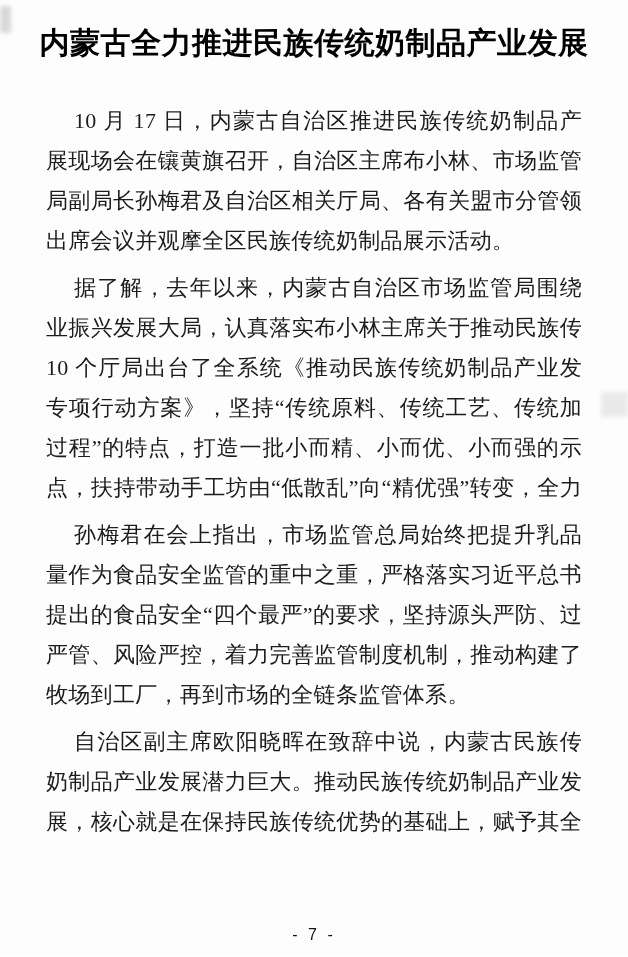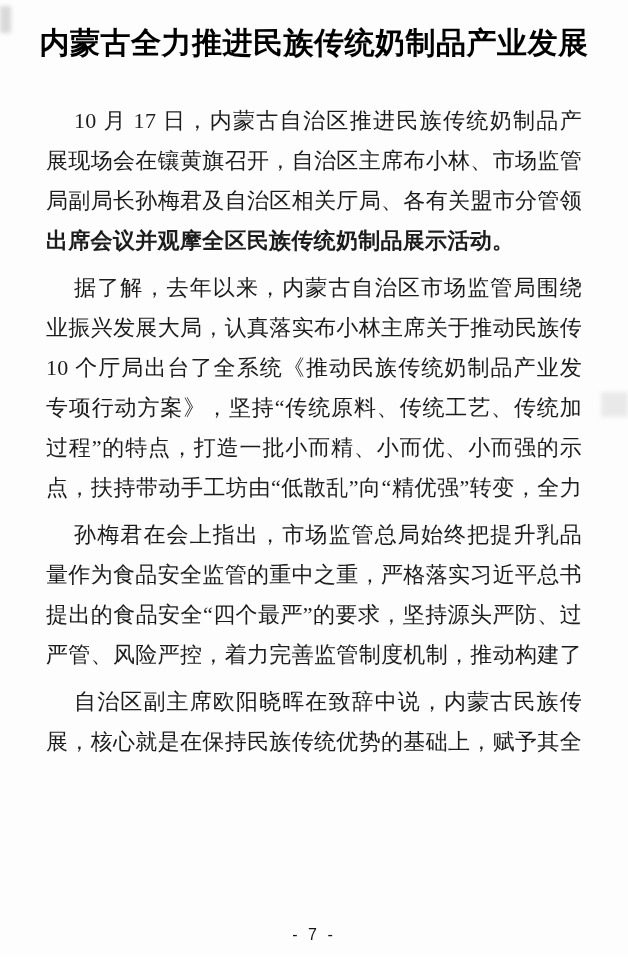--- a/index.html
+++ b/index.html
@@ -51,21 +51,20 @@
     text-align-last: justify;
     text-justify: inter-character;
     overflow: hidden;
     letter-spacing: 0.3px;
   }
   .line--first {
     text-indent: 28px;
   }
   .line--last {
     text-align-last: left;
-    font-weight: bold;
   }
   .footer {
     position: absolute;
     left: 0;
     right: 0;
     bottom: 12px;
     text-align: center;
   }
   .page-number {
     font-size: 16px;
@@ -100,24 +99,26 @@
       <div class="line">专项行动方案》，坚持“传统原料、传统工艺、传统加工</div>
       <div class="line">过程”的特点，打造一批小而精、小而优、小而强的示范</div>
       <div class="line">点，扶持带动手工坊由“低散乱”向“精优强”转变，全力推</div>
     </div>
 
     <div class="para">
       <div class="line line--first">孙梅君在会上指出，市场监管总局始终把提升乳品质</div>
       <div class="line">量作为食品安全监管的重中之重，严格落实习近平总书记</div>
       <div class="line">提出的食品安全“四个最严”的要求，坚持源头严防、过程</div>
       <div class="line">严管、风险严控，着力完善监管制度机制，推动构建了从</div>
+      <div class="line line--last">牧场到工厂，再到市场的全链条监管体系。</div>
     </div>
 
     <div class="para">
       <div class="line line--first">自治区副主席欧阳晓晖在致辞中说，内蒙古民族传统</div>
+      <div class="line">奶制品产业发展潜力巨大。推动民族传统奶制品产业发</div>
       <div class="line">展，核心就是在保持民族传统优势的基础上，赋予其全新</div>
     </div>
 
   </div>
 
   <div class="footer">
     <span class="page-number">- 7 -</span>
   </div>
 
 </div>

